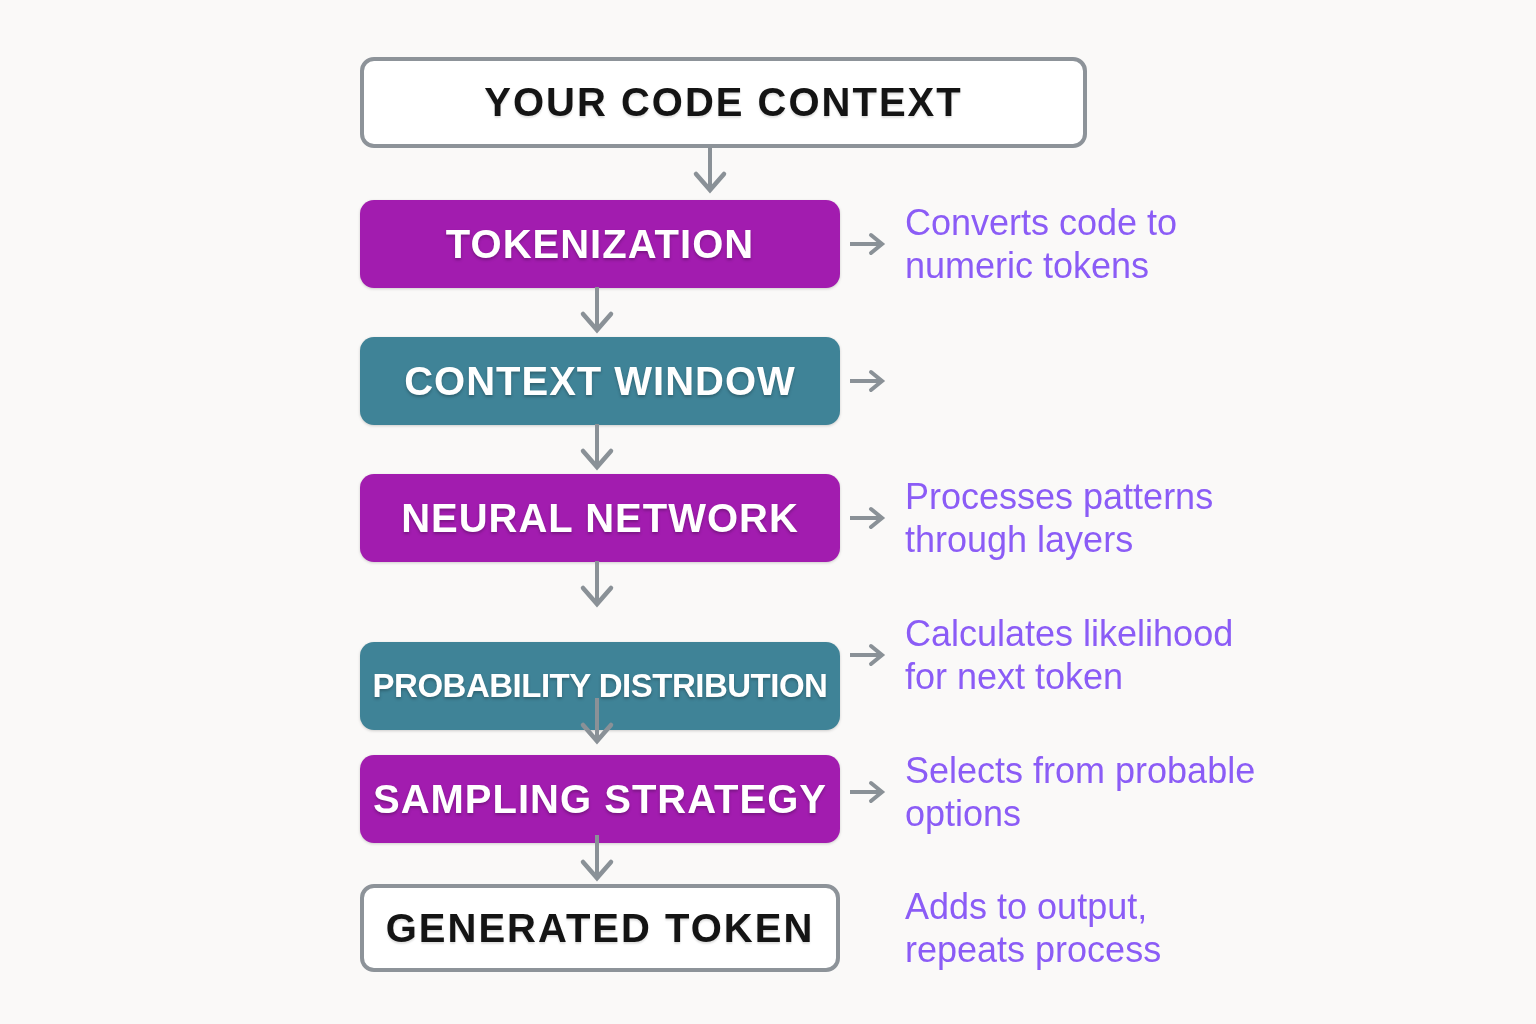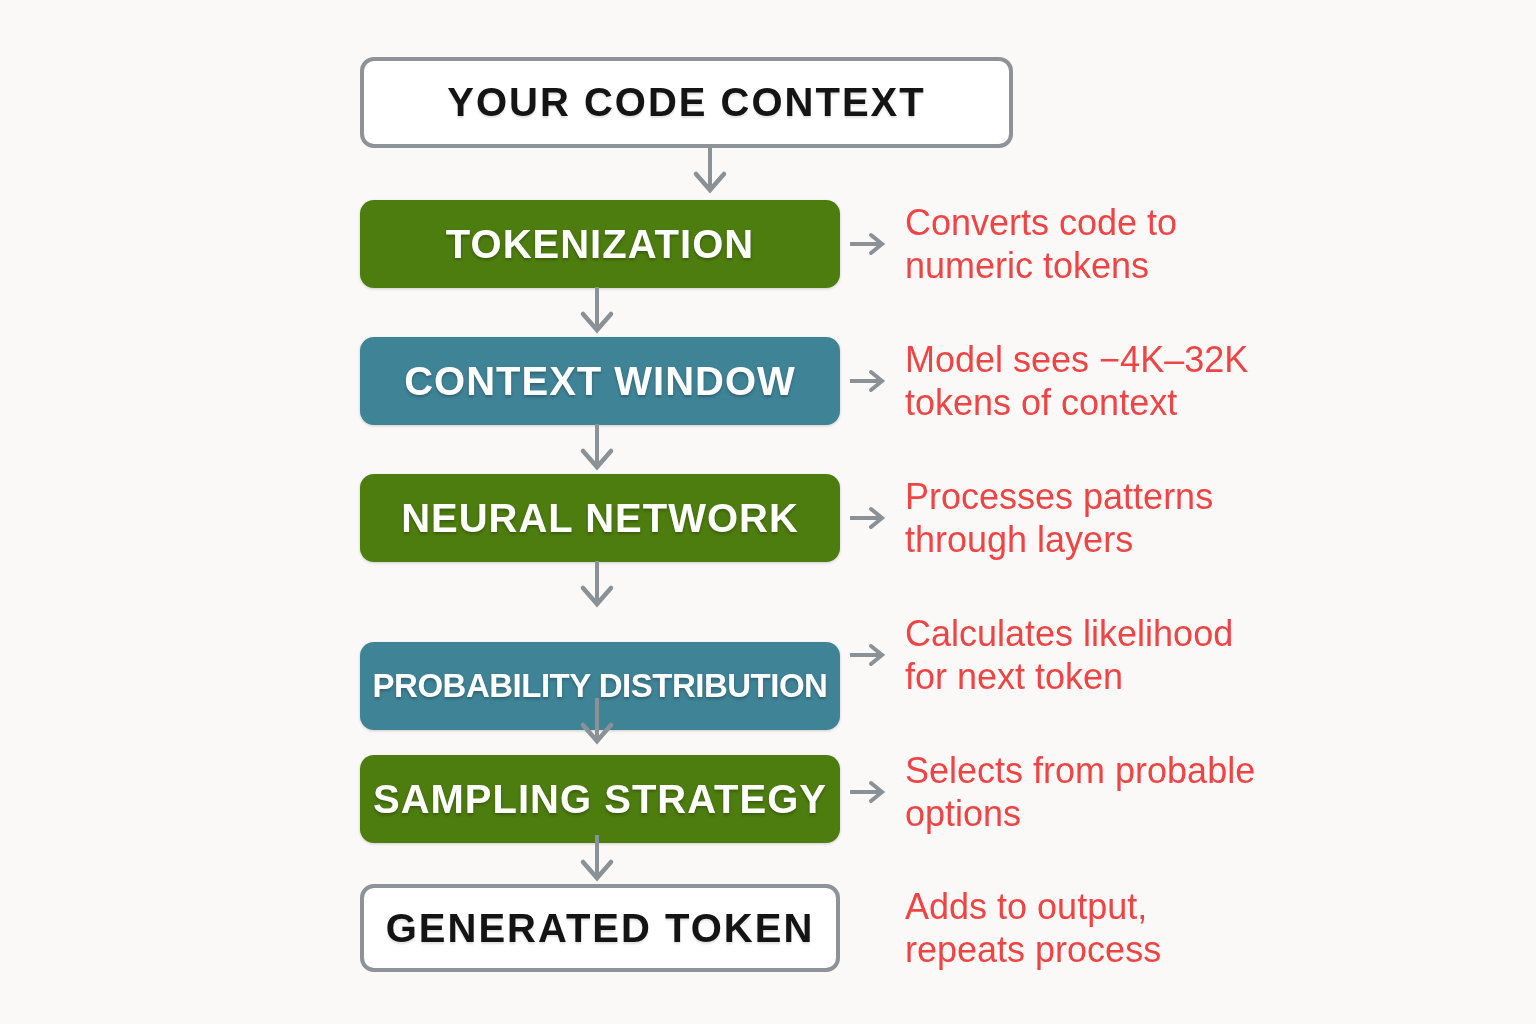--- a/index.html
+++ b/index.html
@@ -39,26 +39,26 @@
   .step-box {
     border-radius: 14px;
     box-shadow: 0 1px 3px rgba(0,0,0,0.18);
   }
   .step-box .label {
     color: #FFFFFF;
     font-size: 40px;
     letter-spacing: 1px;
     text-shadow: 0 2px 3px rgba(0,0,0,0.25);
   }
-  .blue { background: #4d7c0f; text-align: right; }
+  .blue { background: #a21caf; text-align: right; }
   .teal { background: #3F8397; }
   .step-box.tight .label { font-size: 33px; letter-spacing: -0.5px; }
 
   
-  .start-box { left: 360px; top: 57px;  width: 653px; height: 91px; }
+  .start-box { left: 360px; top: 57px;  width: 727px; height: 91px; }
   .end-box   { left: 360px; top: 884px; width: 480px; height: 88px; text-align: right; }
   .row-box   { left: 360px; width: 480px; height: 88px; }
   .r0 { top: 200px; }
   .r1 { top: 337px; }
   .r2 { top: 474px; }
   .r3 { top: 642px; }
   .r4 { top: 748px; margin-top: 7px; }
 
   .down-arrow { position: absolute; width: 36px; height: 50px; }
   .a-start { left: 692px; top: 147px; }
@@ -76,21 +76,21 @@
   .ra4 { top: 777px; }
 
   .desc {
     position: absolute;
     left: 905px;
     width: 480px;
     height: 88px;
     display: flex;
     flex-direction: column;
     justify-content: center;
-    color: #ef4444;
+    color: #8b5cf6;
     font-size: 36px;
     line-height: 43px;
   }
   .d0 { top: 200px; }
   .d1 { top: 337px; }
   .d2 { top: 474px; }
   .d3 { top: 611px; }
   .d4 { top: 748px; }
   .d5 { top: 884px; }
 </style>
@@ -125,24 +125,20 @@
     <polyline points="4,27 18,43 32,27" fill="none" stroke="#8A9197" stroke-width="4.5" stroke-linecap="round"></polyline>
   </svg>
 
   <div class="node step-box teal row-box r1">
     <span class="label">CONTEXT WINDOW</span>
   </div>
   <svg class="right-arrow ra1" viewBox="0 0 38 30">
     <line x1="1" y1="15" x2="30" y2="15" stroke="#8A9197" stroke-width="4"></line>
     <polyline points="22,6 33,15 22,24" fill="none" stroke="#8A9197" stroke-width="4" stroke-linecap="round"></polyline>
   </svg>
-  <div class="desc d1">
-    <span>Model sees −4K–32K</span>
-    <span>tokens of context</span>
-  </div>
 
   <svg class="down-arrow a1" viewBox="0 0 36 50">
     <line x1="18" y1="0" x2="18" y2="41" stroke="#8A9197" stroke-width="4"></line>
     <polyline points="4,27 18,43 32,27" fill="none" stroke="#8A9197" stroke-width="4.5" stroke-linecap="round"></polyline>
   </svg>
 
   <div class="node step-box blue row-box r2">
     <span class="label">NEURAL NETWORK</span>
   </div>
   <svg class="right-arrow ra2" viewBox="0 0 38 30">

